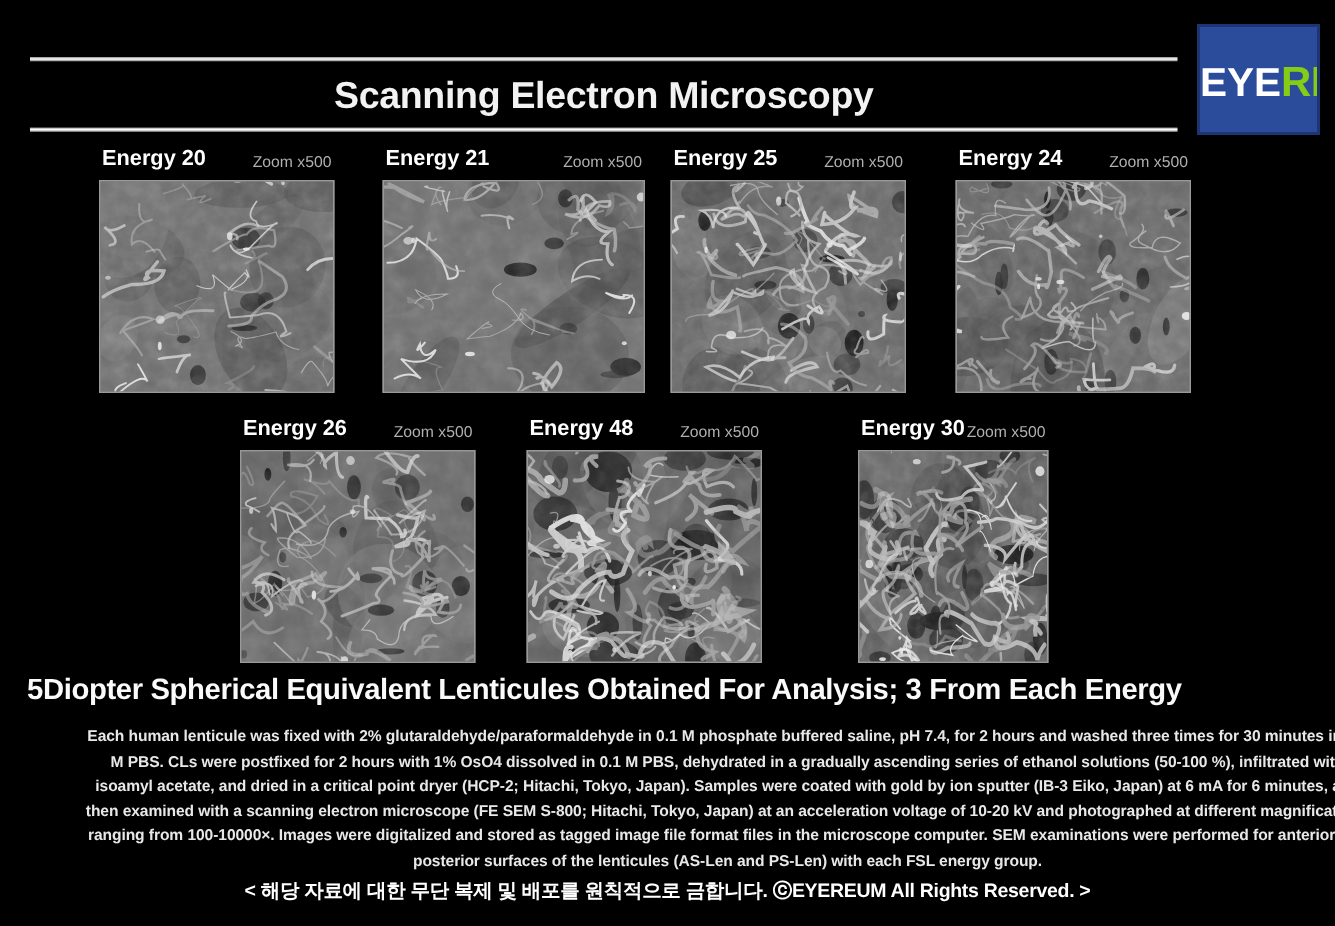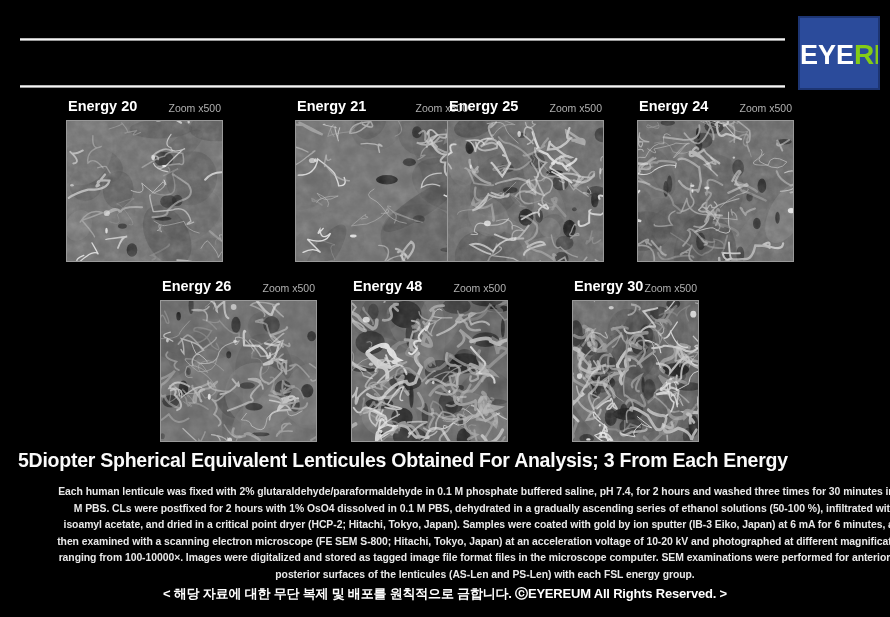--- a/index.html
+++ b/index.html
@@ -162,20 +162,21 @@
     font-weight: bold;
     color: #ffffff;
     letter-spacing: -0.2px;
   }
 </style>
 </head>
 <body>
 
 <div id="header">
   <div class="rule top"></div>
+  <div id="header-title">Scanning Electron Microscopy</div>
   <div class="rule bottom"></div>
 </div>
 
 <div id="logo">
   <span class="l1">EYE</span>
   <span class="l2">REUM</span>
   <span class="l3">EYE CLINIC</span>
 </div>
 
 <div id="grid">
@@ -247,21 +248,21 @@
           <path d="M88.1 101.4 Q100.4 107.4 91.3 111.3 Q91.5 109.9 96.0 112.6 Q89.2 102.8 97.0 105.9 Q98.0 107.2 118.5 101.8 Q121.0 110.8 133.8 113.6" fill="none" stroke="rgb(191,191,191)" stroke-width="0.80" opacity="0.73" stroke-linecap="round"></path>
           <ellipse cx="40.0" cy="111.2" rx="1.3" ry="2.9" fill="#f2f2f2" opacity="0.89"></ellipse>
           <ellipse cx="5.0" cy="65.1" rx="1.9" ry="1.3" fill="#f2f2f2" opacity="0.62"></ellipse>
           <ellipse cx="40.3" cy="93.5" rx="3.1" ry="2.9" fill="#f2f2f2" opacity="0.61"></ellipse>
           <ellipse cx="98.5" cy="45.7" rx="2.3" ry="1.1" fill="#f2f2f2" opacity="0.95"></ellipse>
           <ellipse cx="87.3" cy="37.1" rx="1.9" ry="2.7" fill="#f2f2f2" opacity="0.77"></ellipse>
           <rect width="157" height="142" filter="url(#nm20)" opacity="0.30"></rect>
         </svg>
       </div>
     </div>
-    <div class="panel" style="left: 255px; top: 98px; width: 175px; margin-left: 40px;">
+    <div class="panel" style="left: 255px; top: 98px; width: 175px;">
       <div class="panel-head">
         <span class="panel-title">Energy 21</span>
         <span class="panel-zoom">Zoom x500</span>
       </div>
       <div class="micrograph">
         <svg viewBox="0 0 157 142" preserveAspectRatio="none">
           <defs>
             <filter id="nm21" x="0" y="0" width="100%" height="100%">
               <feTurbulence type="fractalNoise" baseFrequency="0.076" numOctaves="4" seed="21" result="t"></feTurbulence>
               <feColorMatrix type="saturate" values="0"></feColorMatrix>

